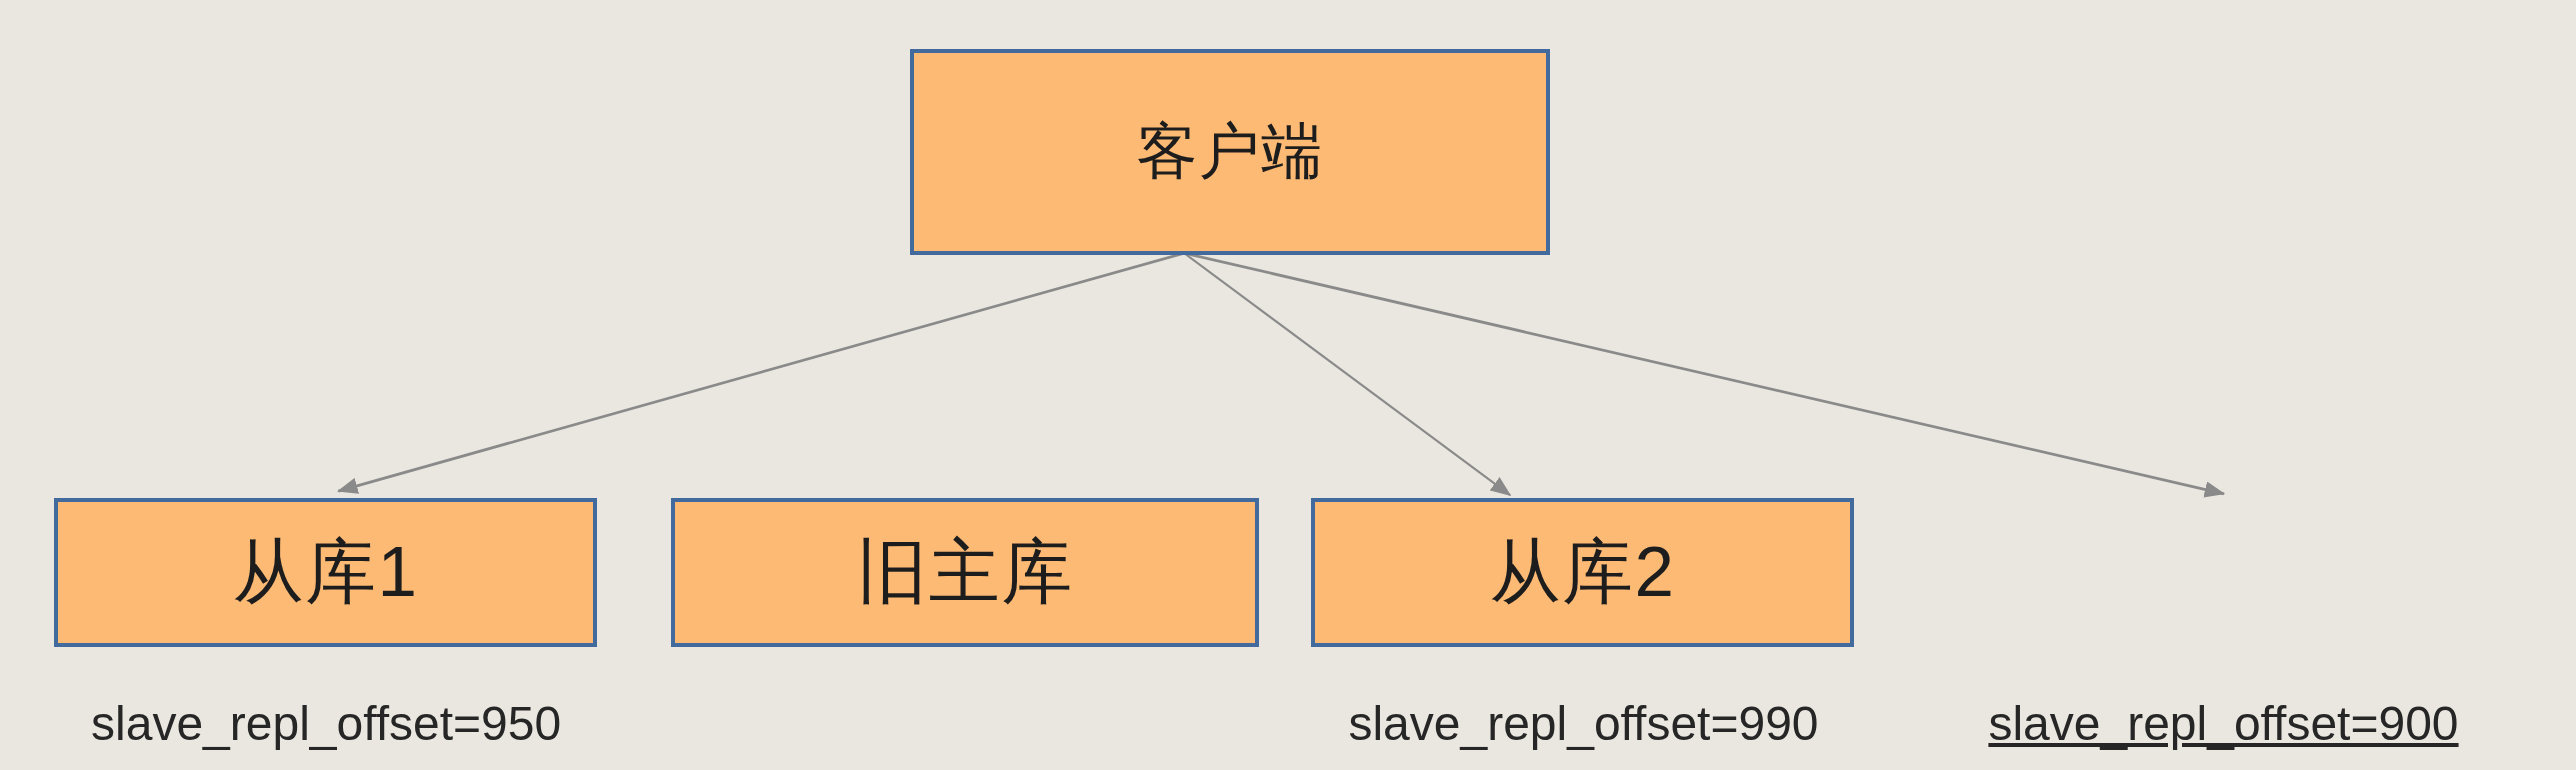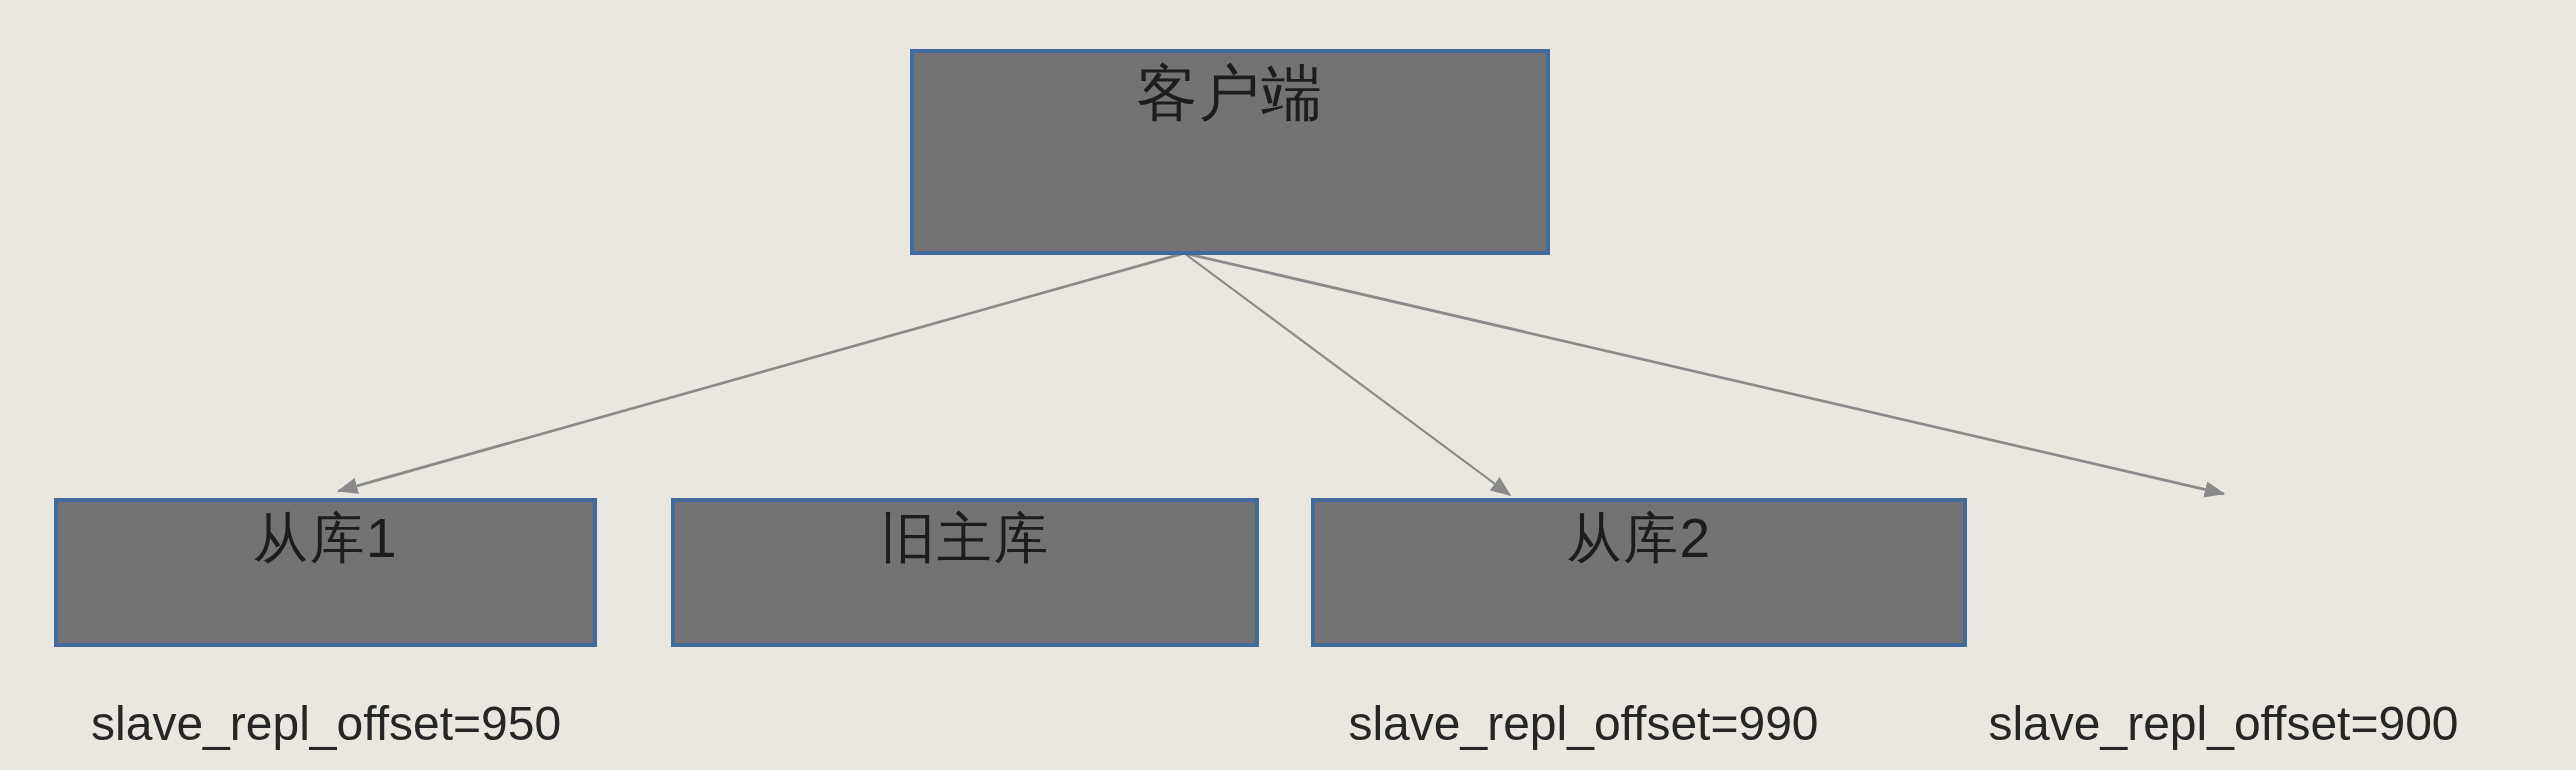--- a/index.html
+++ b/index.html
@@ -11,59 +11,60 @@
   #canvas {
     position: relative;
     width: 2576px;
     height: 771px;
     background: #e9e7df;
     overflow: hidden;
   }
   .node {
     position: absolute;
     box-sizing: border-box;
-    background: #737373;
+    background: #fdba74;
     border: 4.1px solid #426a9c;
     display: flex;
+    align-items: center;
     justify-content: center;
     color: #1d1d1d;
   }
   .node .node-label {
     letter-spacing: 1.4px;
     white-space: nowrap;
   }
   #client-box {
     left: 910px; top: 49px;
     width: 640px; height: 206px;
     font-size: 61px;
   }
   .bottom-box {
     top: 498px;
     height: 149px;
-    font-size: 55px;
+    font-size: 71px;
   }
   #node-slave1     { left: 54px;   width: 543px; }
   #node-old-master { left: 671px;  width: 588px; }
-  #node-slave2     { left: 1311px; width: 656px; }
+  #node-slave2     { left: 1311px; width: 543px; }
   #node-slave3     { left: 1952px; width: 543px; }
 
   .offset-label {
     position: absolute;
     top: 689px;
     height: 69px;
     line-height: 69px;
     font-size: 48px;
     color: #262626;
     text-align: center;
     white-space: nowrap;
   }
   #offset-1 { left: -14.4px;  width: 681px; }
   #offset-2 { left: 602px;  width: 681px; }
   #offset-3 { left: 1243px; width: 681px; text-align: center; }
-  #offset-4 { left: 1883px; width: 681px; }
+  #offset-4 { left: 1883px; width: 681px; text-decoration: underline; }
 
   #arrows-layer {
     position: absolute;
     left: 0; top: 0;
     width: 2576px;
     height: 771px;
     pointer-events: none;
   }
   #arrows-layer line {
     stroke: #8a8a8a;

